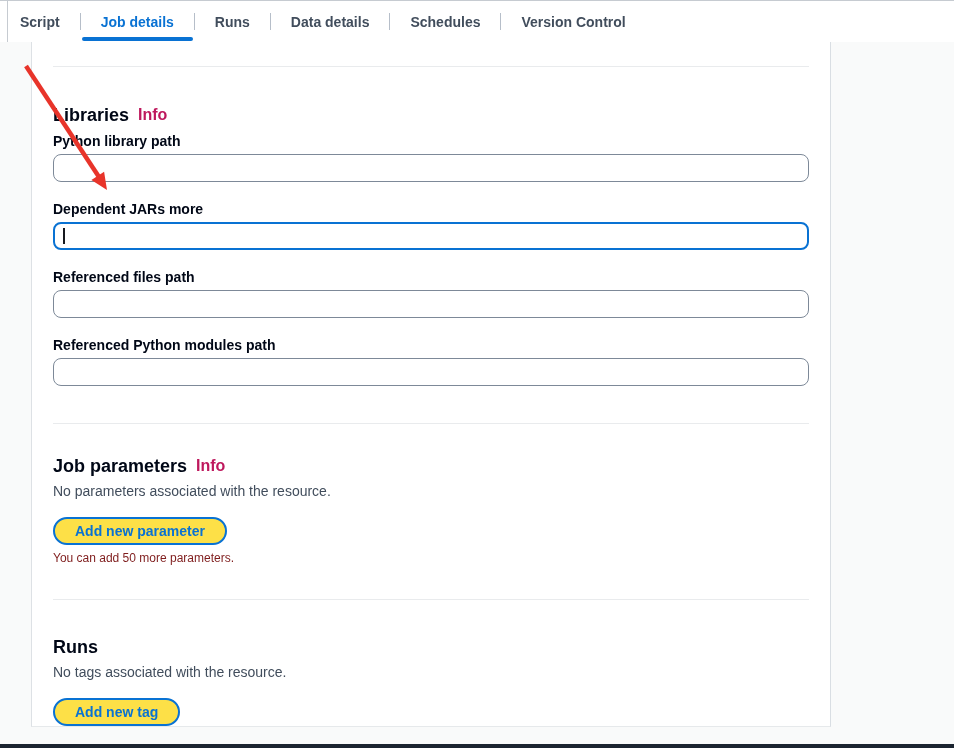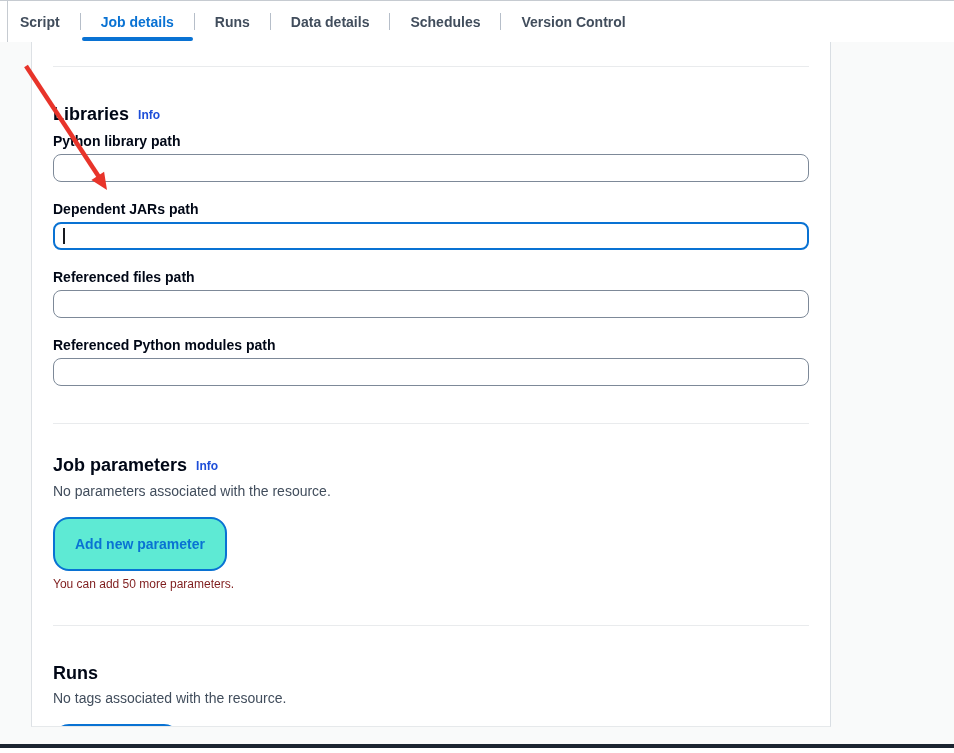--- a/index.html
+++ b/index.html
@@ -48,21 +48,21 @@
   .divider.d1 { margin-top:24px; }
   .divider.d2 { margin-top:37px; }
   .divider.d3 { margin-top:33px; }
 
   .section-heading {
     margin:37px 0 0 0; font-size:18px; line-height:21px;
     font-weight:700; color:#000716;
   }
   .section-heading.jobparams { margin-top:31px; }
   .info-link {
-    font-size:12px; font-weight:700; color:#1d4ed8;
+    font-size:16px; font-weight:700; color:#be185d;
     margin-left:9px; text-decoration:none; cursor:pointer; vertical-align:1px;
   }
 
   .field-label {
     margin-top:19px; font-size:14px; line-height:17px;
     font-weight:700; color:#000716;
   }
   .field-label.first { margin-top:7px; }
   .input-wrap { position:relative; margin-top:4px; height:28px; }
   .text-input {
@@ -74,22 +74,22 @@
   .text-input.focused { border:2px solid #0972d3; }
   .caret {
     position:absolute; left:10px; top:6px; width:2px; height:16px;
     background:#16191f; pointer-events:none;
   }
 
   .empty-text { margin:5px 0 0 0; font-size:14px; line-height:18px; color:#414d5c; }
   .hint-text  { margin:6px 0 0 0; font-size:12px; line-height:15px; color:#7f1d1d; }
 
   .pill-button {
-    display:inline-block; margin-top:17px; padding:15px 20px;
-    border:2px solid #0972d3; border-radius:16px; background:#5eead4;
+    display:inline-block; margin-top:17px; padding:2px 20px;
+    border:2px solid #0972d3; border-radius:16px; background:#fde047;
     color:#0972d3; font-family:inherit; font-size:14px; font-weight:700;
     line-height:20px; cursor:pointer;
   }
 
   
   .dark-bar {
     position:absolute; top:744px; left:0; width:954px; height:4px;
     background:#1b2430;
   }
 
@@ -125,21 +125,21 @@
     <section>
       <h2 class="section-heading">
         <span>Libraries</span><a class="info-link">Info</a>
       </h2>
 
       <div class="field-label first">Python library path</div>
       <div class="input-wrap">
         <input type="text" class="text-input" value="" style="">
       </div>
 
-      <div class="field-label">Dependent JARs path</div>
+      <div class="field-label">Dependent JARs more</div>
       <div class="input-wrap">
         <input type="text" class="text-input focused" value="" style="">
         <span class="caret"></span>
       </div>
 
       <div class="field-label">Referenced files path</div>
       <div class="input-wrap">
         <input type="text" class="text-input" value="" style="">
       </div>
 

